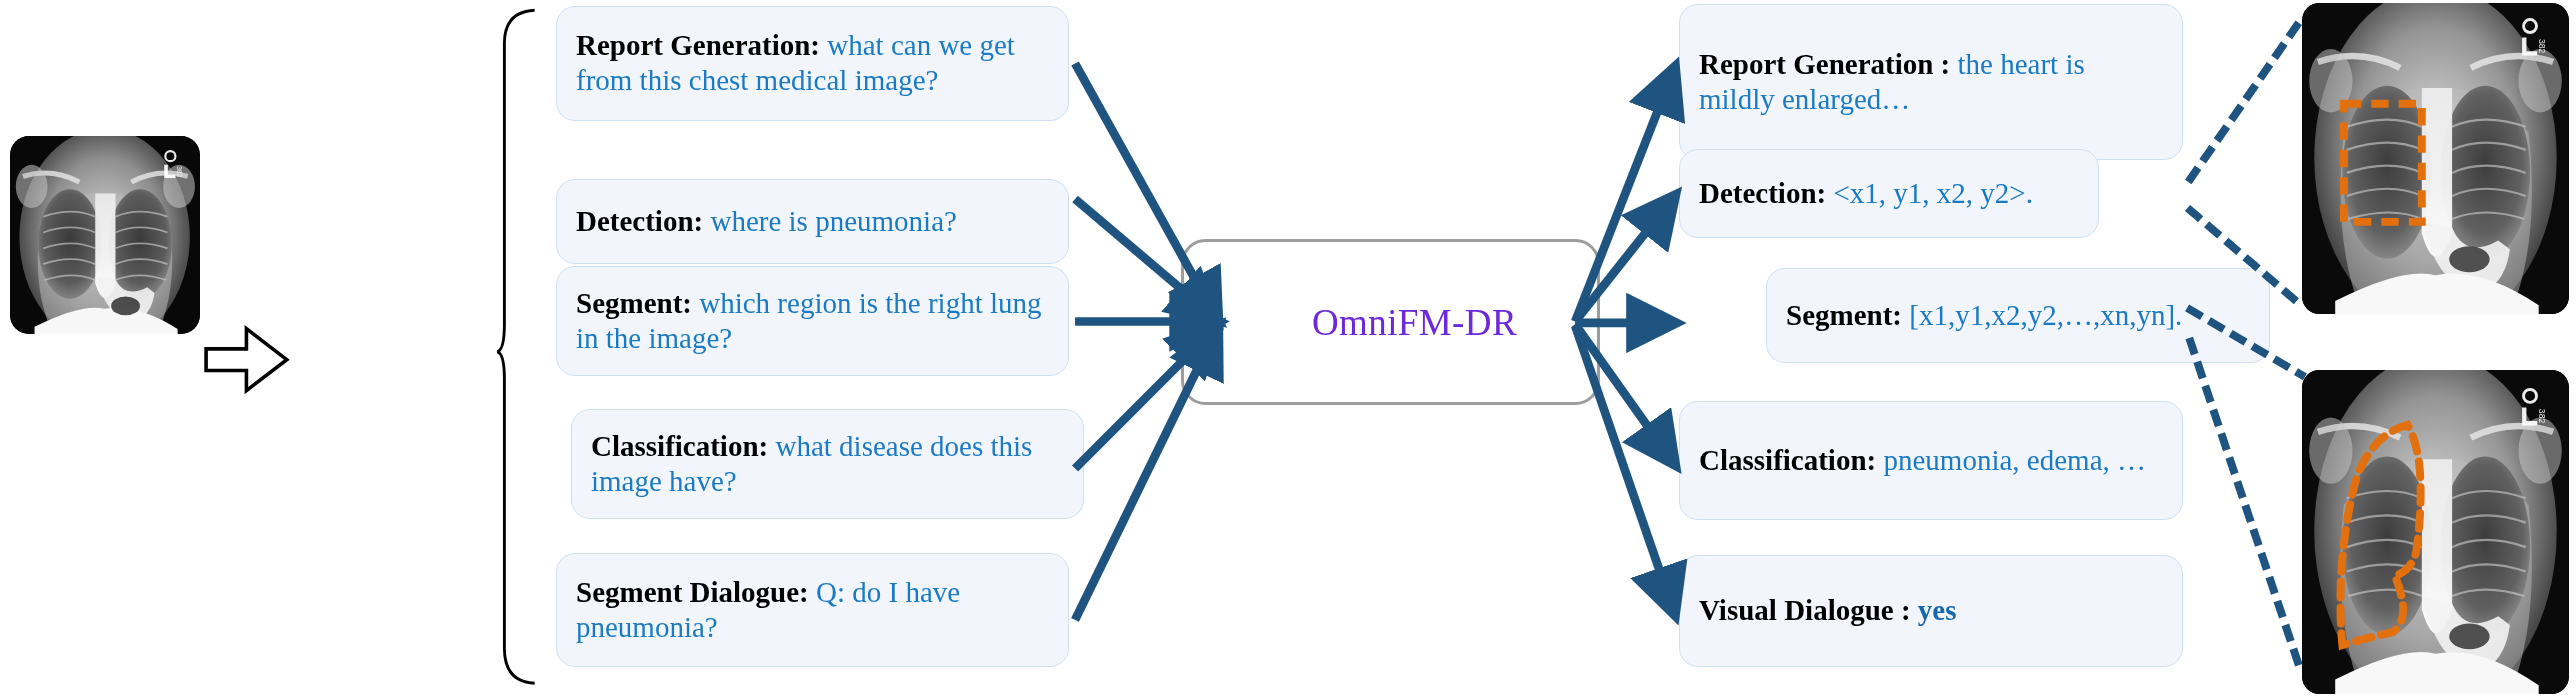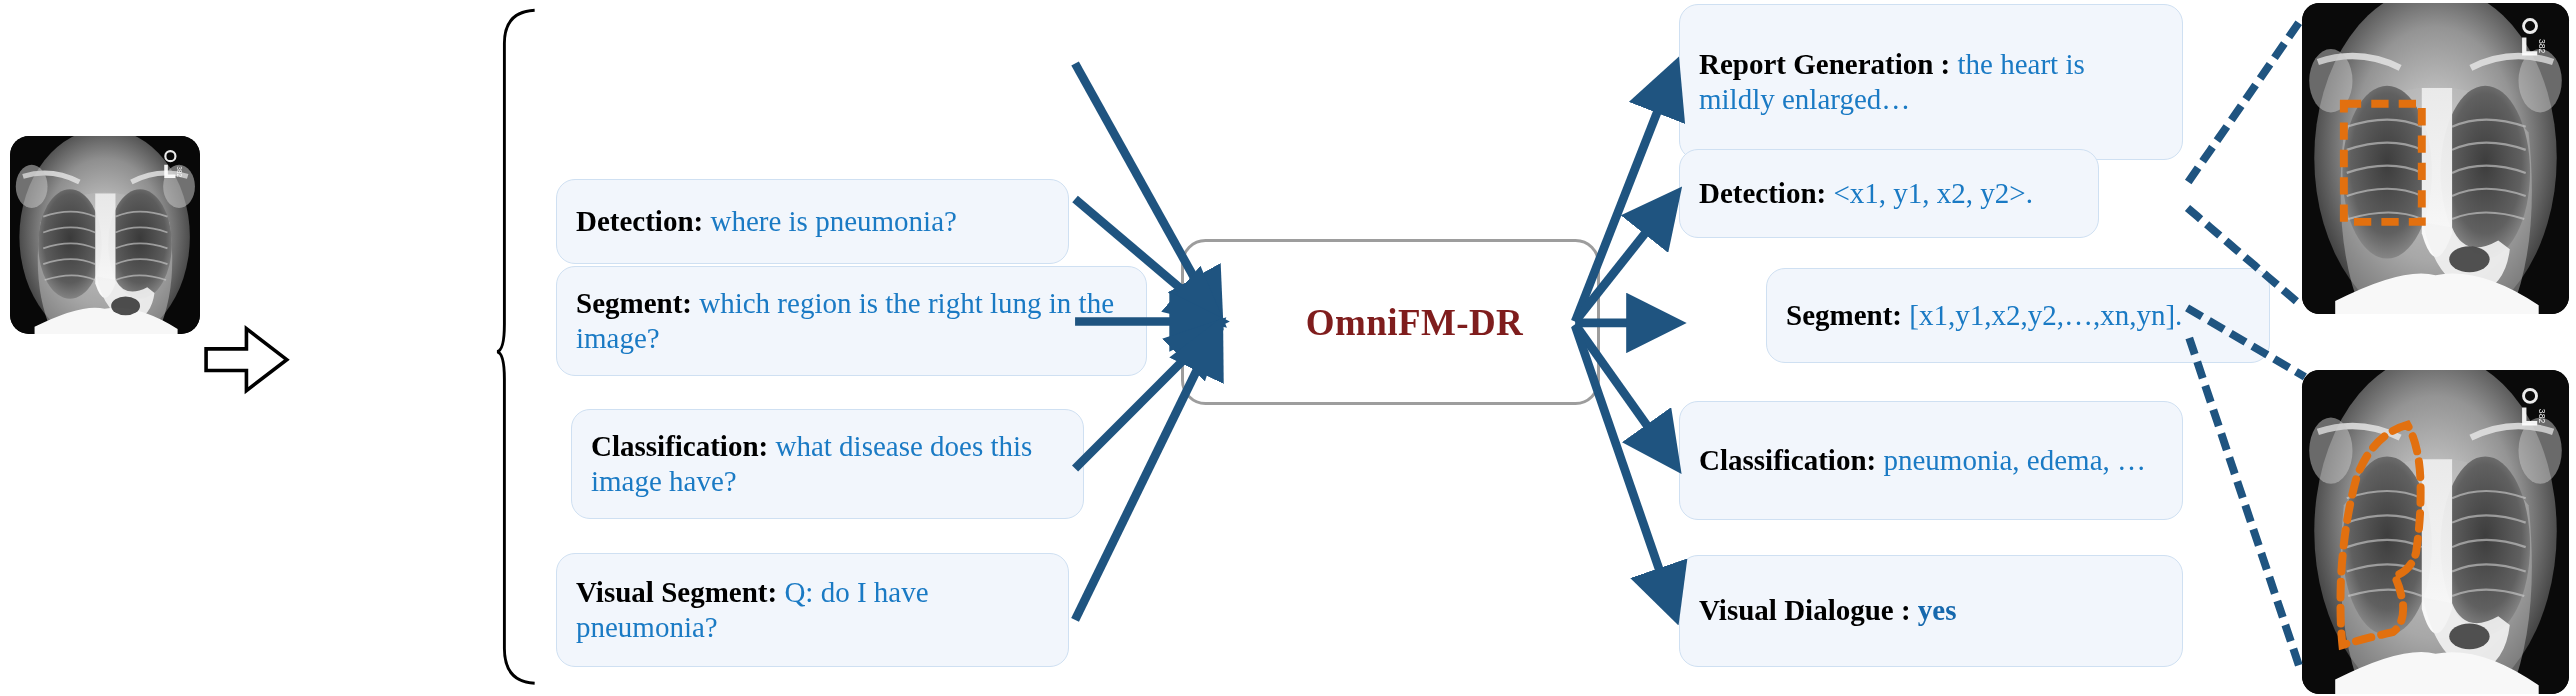--- a/index.html
+++ b/index.html
@@ -32,21 +32,21 @@
   #modelbox{
     position:absolute;
     background:#ffffff;
     border:3.6px solid #9d9d9d;
     border-radius:24.5px;
     box-sizing:border-box;
     display:flex;align-items:center;justify-content:center;
   }
   #modelbox .mtxt{
     font-family:"Liberation Serif",serif;
-    font-weight:bold;font-size:37px;color:#7f1d1d;letter-spacing:0.4px;margin-left:48px;
+    font-weight:normal;font-size:37px;color:#6d28d9;letter-spacing:0.4px;margin-left:48px;
   }
 
   
   #vec{position:absolute;left:0;top:0;width:2576px;height:697px;pointer-events:none;}
 </style>
 </head>
 <body>
 
 <div id="stage">
 
@@ -100,42 +100,47 @@
         <ellipse cx="160" cy="236" rx="20" ry="13" fill="#3b3b3b" opacity=".9"></ellipse>
         <g opacity=".92">
           <circle cx="222" cy="28" r="7" fill="none" stroke="#fff" stroke-width="3"></circle>
           <path d="M216 40 L216 56 L229 56" stroke="#fff" stroke-width="5" fill="none"></path>
           <text x="231" y="42" fill="#fff" font-size="9" font-family="Liberation Sans, sans-serif" transform="rotate(90 231 42)">382</text>
         </g>
       </g>
     </svg>
   </div>
 
+  <div class="bubble" style="left:556px;top:5.8px;width:513px;height:115px;">
+    <span class="txt">
+      <b>Report Generation:</b><span> what can we get from this chest medical image?</span>
+    </span>
+  </div>
 
   <div class="bubble" style="left:556px;top:155px;width:513px;height:85px;margin-top:24px;">
     <span class="txt">
       <b>Detection:</b><span> where is pneumonia?</span>
     </span>
   </div>
 
-  <div class="bubble" style="left:556px;top:266px;width:591px;height:110px;justify-content:flex-end;">
+  <div class="bubble" style="left:556px;top:266px;width:513px;height:110px;justify-content:flex-end;">
     <span class="txt">
       <b>Segment:</b><span> which region is the right lung in the image?</span>
     </span>
   </div>
 
   <div class="bubble" style="left:556px;top:409px;width:513px;height:110px;margin-left:15px;">
     <span class="txt">
       <b>Classification:</b><span> what disease does this image have?</span>
     </span>
   </div>
 
   <div class="bubble" style="left:556px;top:553px;width:513px;height:114px;">
     <span class="txt">
-      <b>Visual Segment:</b><span> Q: do I have pneumonia?</span>
+      <b>Segment Dialogue:</b><span> Q: do I have pneumonia?</span>
     </span>
   </div>
 
   <div id="modelbox" style="left:1181px;top:239px;width:419px;height:166px;">
     <span class="mtxt">OmniFM-DR</span>
   </div>
 
   <div class="bubble" style="left:1679px;top:4.3px;width:504px;height:156px;">
     <span class="txt">
       <b>Report Generation :</b><span> the heart is mildly enlarged…</span>

